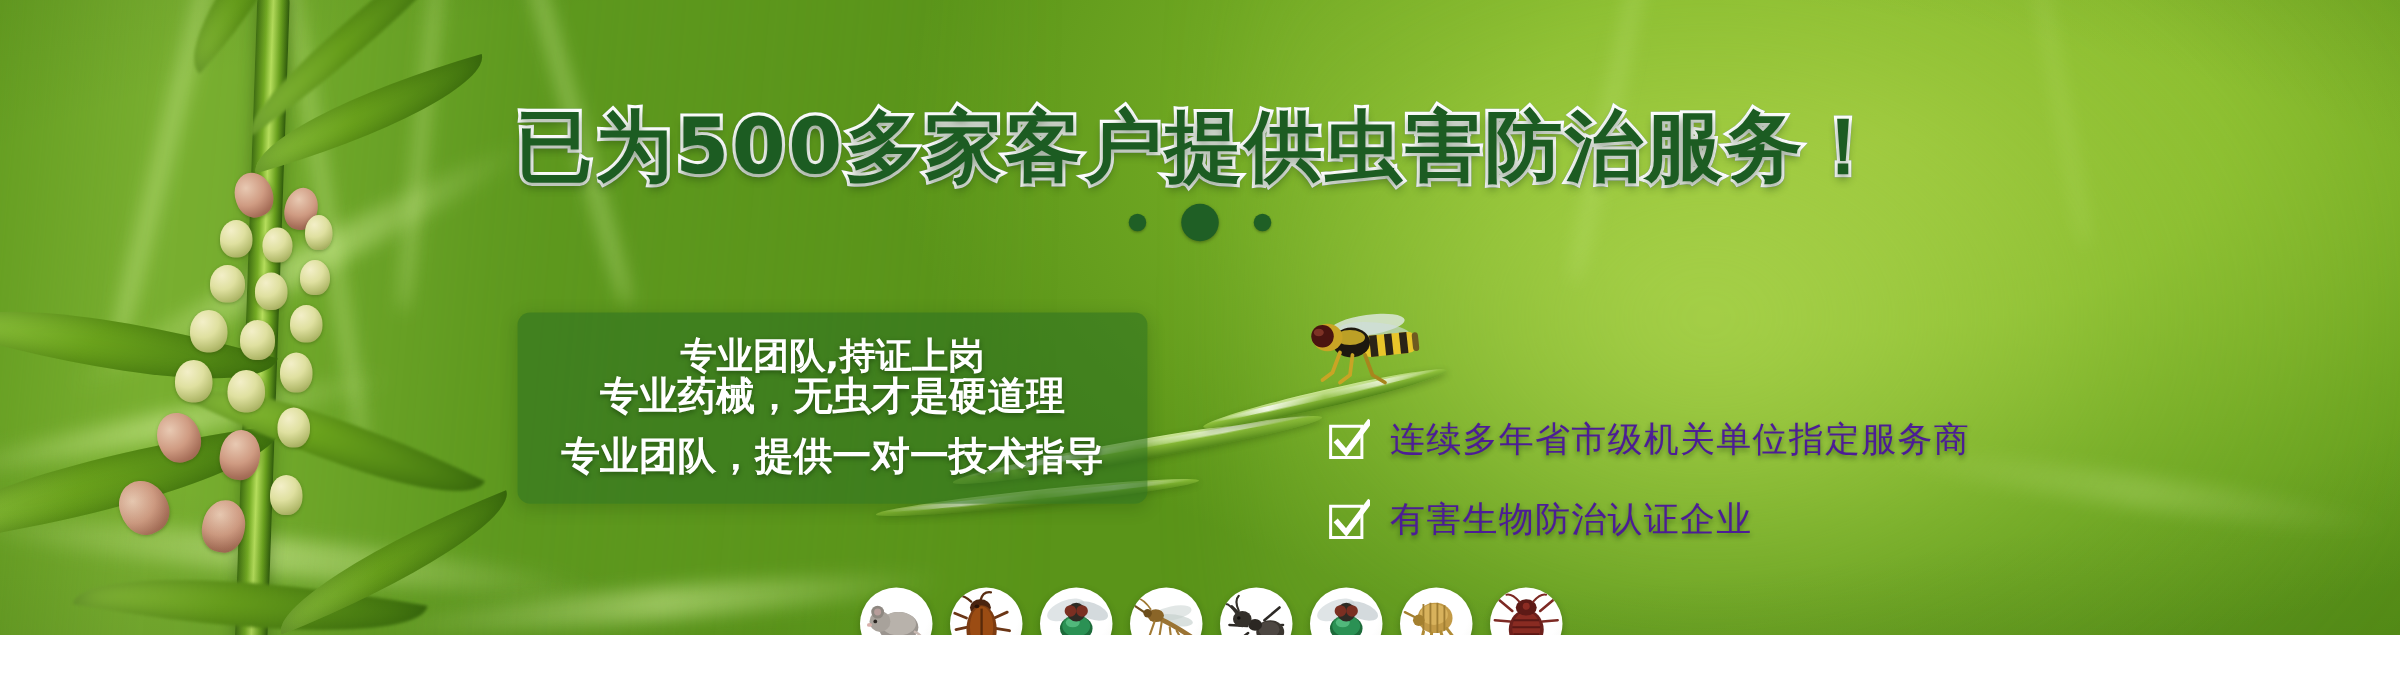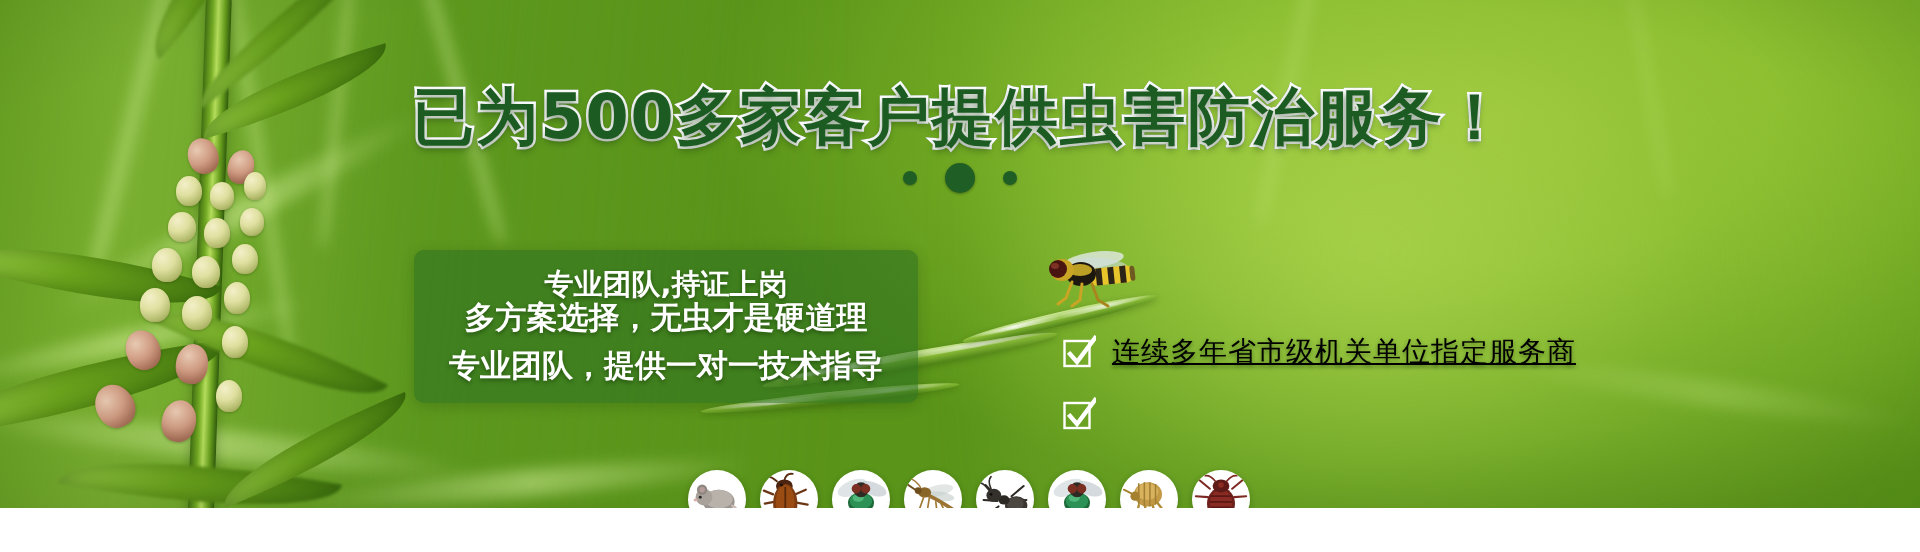--- a/index.html
+++ b/index.html
@@ -167,26 +167,25 @@
   }
   .check-row {
     display: flex;
     align-items: center;
     gap: 16px;
     margin-bottom: 26px;
     white-space: nowrap;
   }
   .check-box { width: 34px; height: 34px; flex: 0 0 34px; position: relative; }
   .check-label {
-    color: #000000;
+    color: #4c1d95;
     font-size: 28px;
     font-family: "DejaVu Sans", "Liberation Sans", sans-serif;
     letter-spacing: 1px;
     text-shadow: 0 2px 4px rgba(10,40,0,0.45);
-    text-decoration: underline;
   }
 
   
   .pests {
     position: absolute;
     left: 688px; top: 470px;
     display: flex;
     gap: 14px;
   }
   .pest {
@@ -293,21 +292,21 @@
   </div>
 
   <div class="dots">
     <span class="dot-s"></span>
     <span class="dot-l"></span>
     <span class="dot-s"></span>
   </div>
 
   <div class="msgbox">
     <div class="msg-line msg-line-1">专业团队,持证上岗</div>
-    <div class="msg-line msg-line-2">多方案选择，无虫才是硬道理</div>
+    <div class="msg-line msg-line-2">专业药械，无虫才是硬道理</div>
     <div class="msg-line msg-line-3">专业团队，提供一对一技术指导</div>
   </div>
 
   <div class="checklist">
 
     <div class="check-row">
       <span class="check-box">
         <svg viewBox="0 0 34 34" width="34" height="34">
           <rect x="2.5" y="6" width="25" height="25" fill="none" stroke="#ffffff" stroke-width="2.4"></rect>
           <path d="M8 19 L15 27 L33 3" fill="none" stroke="#ffffff" stroke-width="4.4" stroke-linecap="square"></path>
@@ -316,20 +315,21 @@
       <span class="check-label">连续多年省市级机关单位指定服务商</span>
     </div>
 
     <div class="check-row">
       <span class="check-box">
         <svg viewBox="0 0 34 34" width="34" height="34">
           <rect x="2.5" y="6" width="25" height="25" fill="none" stroke="#ffffff" stroke-width="2.4"></rect>
           <path d="M8 19 L15 27 L33 3" fill="none" stroke="#ffffff" stroke-width="4.4" stroke-linecap="square"></path>
         </svg>
       </span>
+      <span class="check-label">有害生物防治认证企业</span>
     </div>
 
   </div>
 
   <div class="pests">
 
     <div class="pest">
       <svg viewBox="0 0 58 58" width="54" height="54">
         <ellipse cx="31" cy="32" rx="17" ry="13" fill="#9b958f"></ellipse>
         <ellipse cx="31" cy="29" rx="15" ry="10" fill="#b8b2ab"></ellipse>

